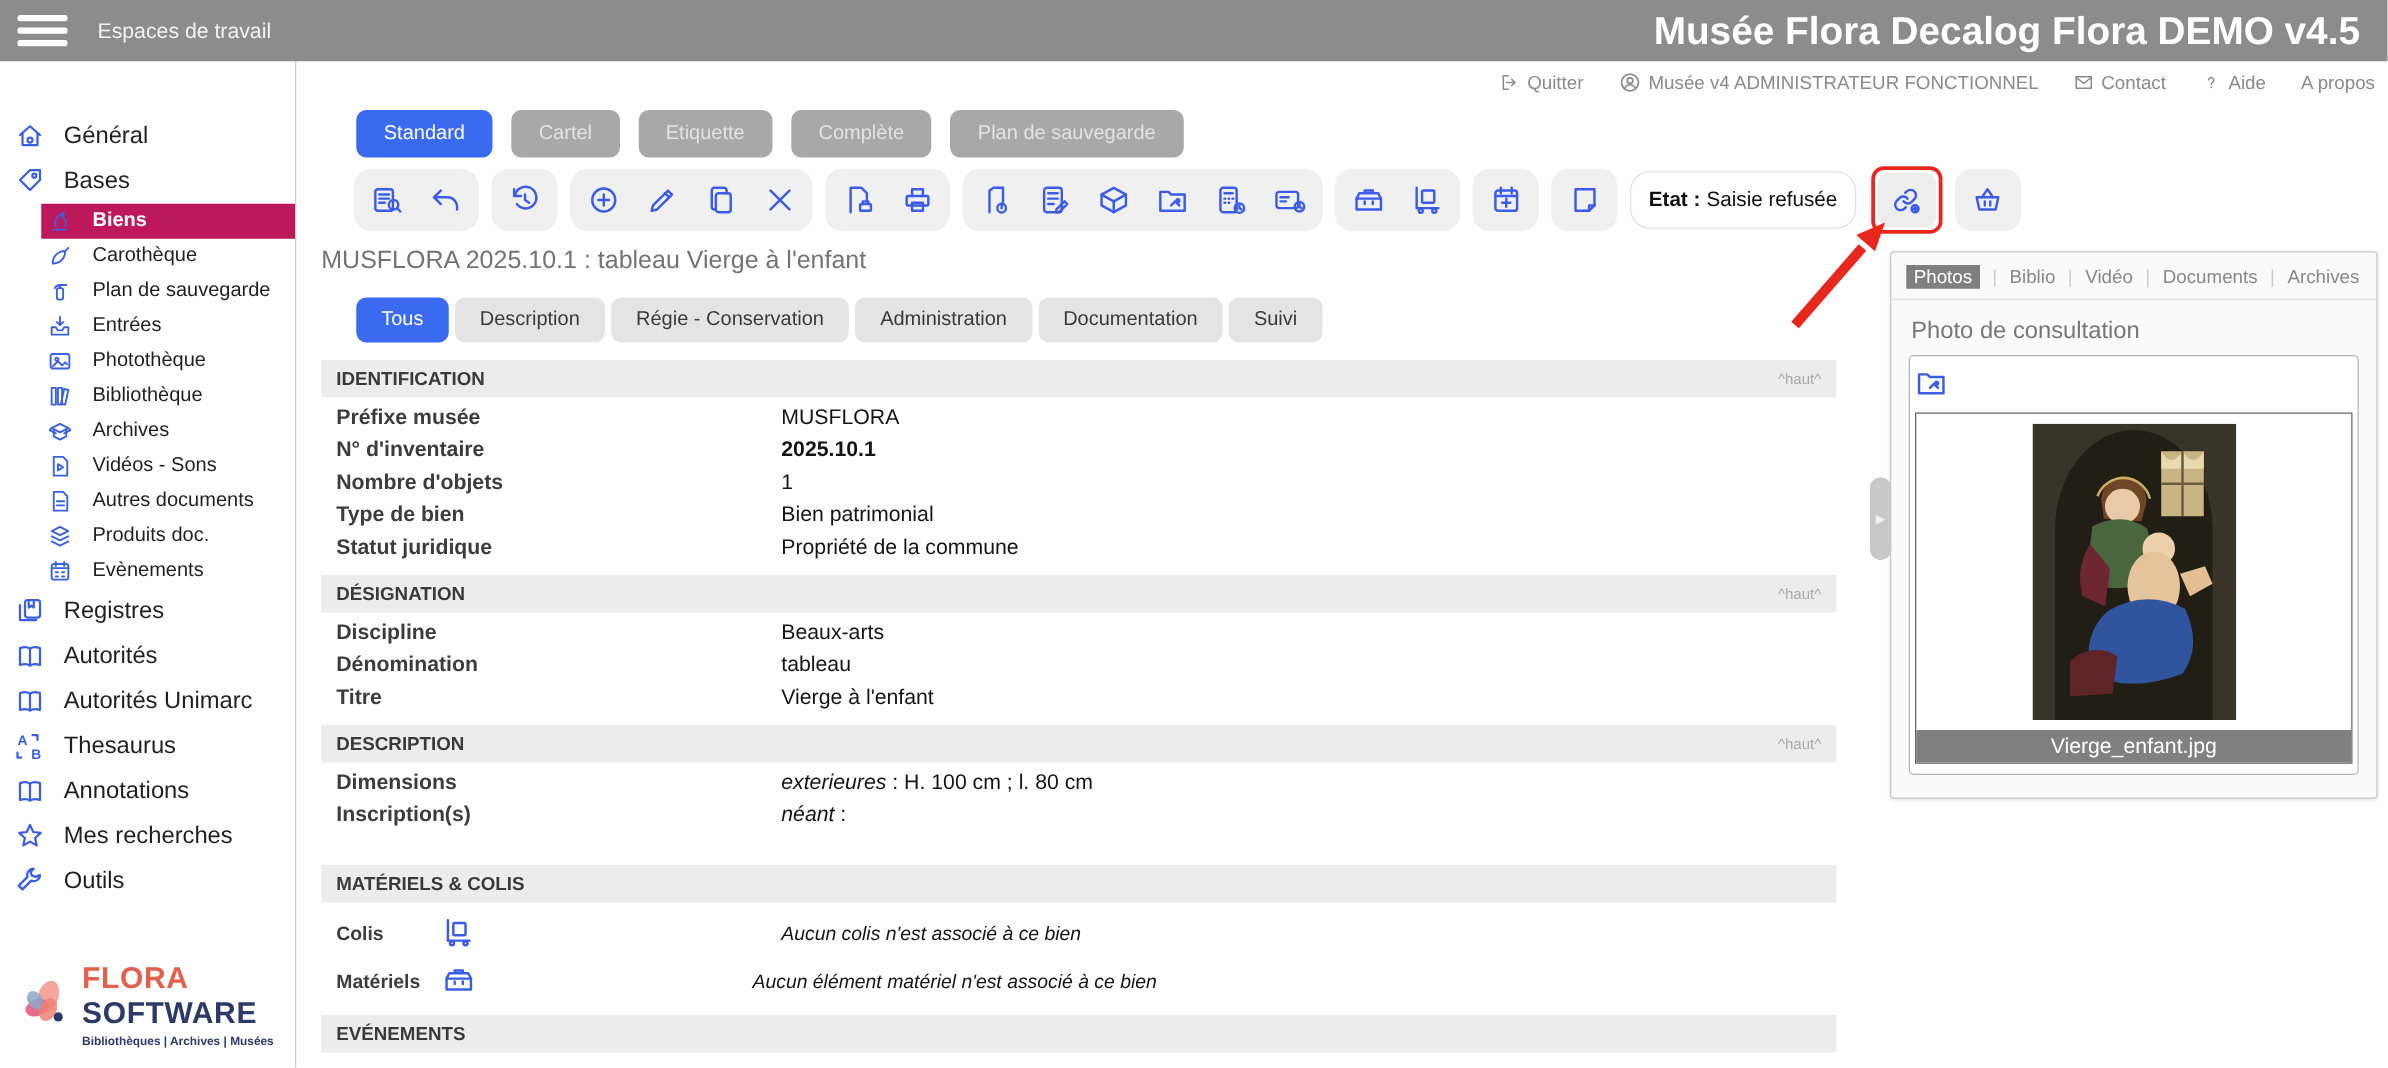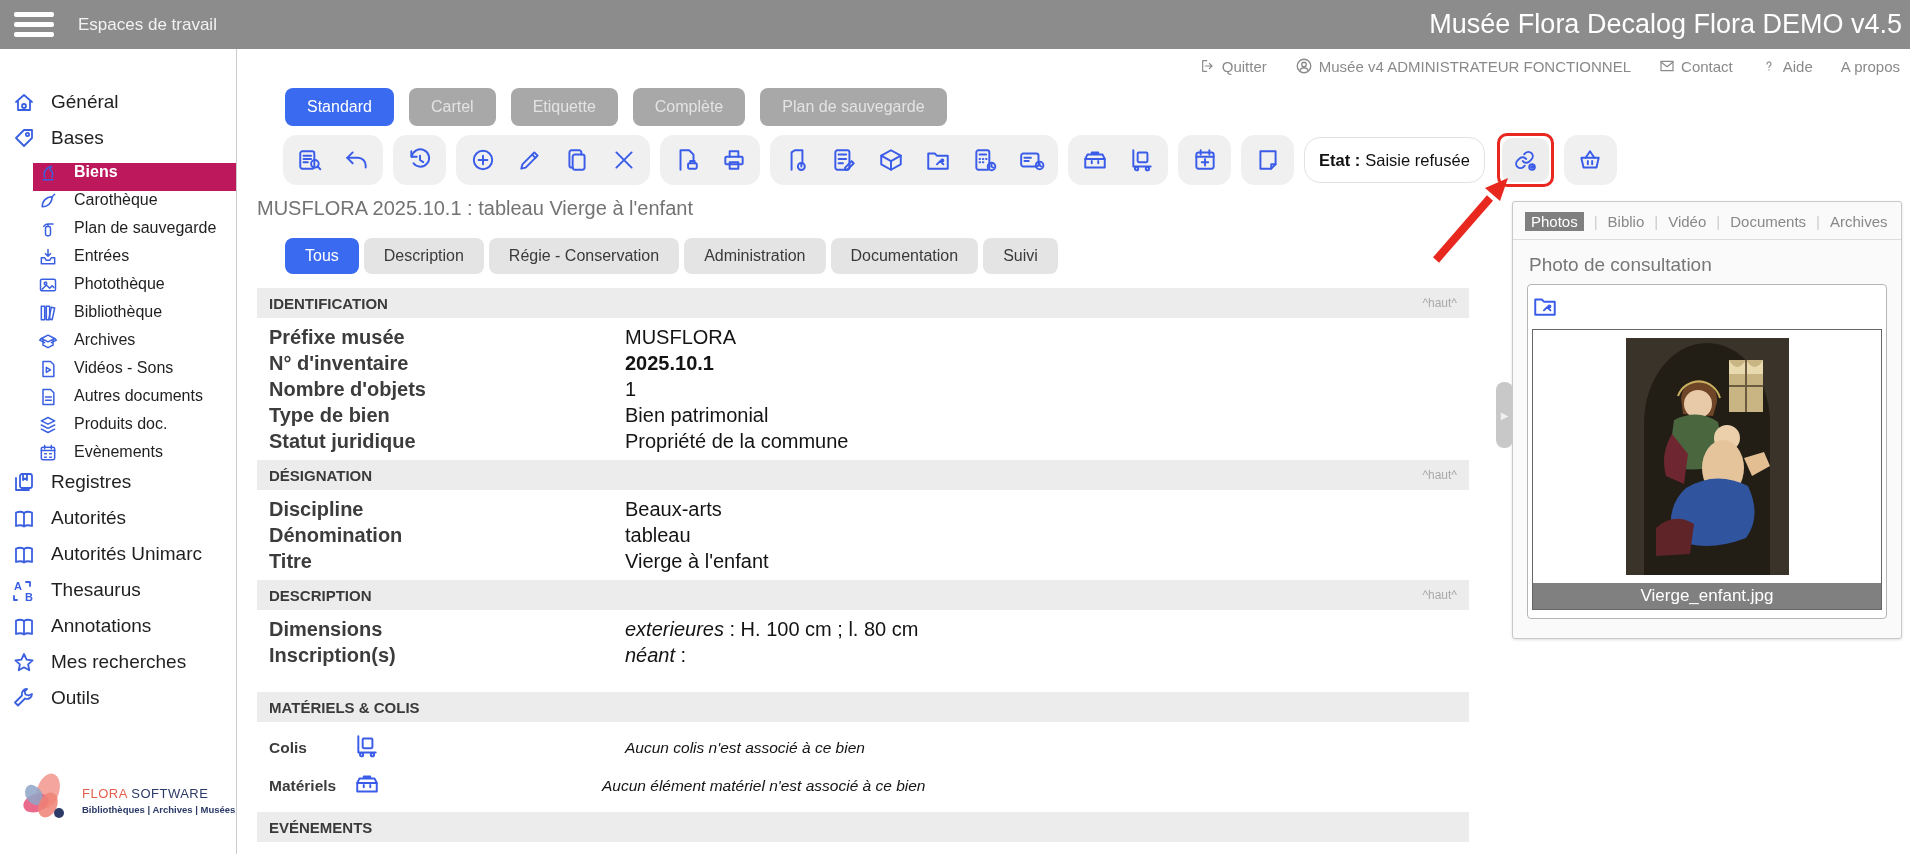--- a/index.html
+++ b/index.html
@@ -8,32 +8,32 @@
   .ic { fill:none; stroke:currentColor; stroke-width:1.8; stroke-linecap:round; stroke-linejoin:round; }
   .i16{width:16px;height:16px}.i18{width:18px;height:18px}.i20{width:20px;height:20px}
   .i24{width:24px;height:24px}.i26{width:26px;height:26px}
 
   
   .topbar{position:absolute;left:0;top:0;width:1910px;height:49px;background:#8c8c8c;
     display:flex;align-items:center;z-index:5}
   .hamburger{margin-left:14px;width:40px;cursor:pointer}
   .hamburger div{height:5px;background:#fff;border-radius:2px;margin:5px 0;width:40px}
   .ws-label{color:#f2f2f2;font-size:17px;margin-left:24px}
-  .app-title{margin-left:auto;margin-right:8px;color:#fff;font-size:27px;font-weight:normal}
+  .app-title{margin-left:auto;margin-right:22px;color:#fff;font-size:31px;font-weight:bold}
 
   
   .sidebar{position:absolute;left:0;top:49px;width:237px;bottom:0;background:#fff;
     border-right:1px solid #ccc;padding-top:42px}
-  .srow{display:flex;align-items:flex-start;color:#1f1f1f;cursor:pointer}
+  .srow{display:flex;align-items:center;color:#1f1f1f;cursor:pointer}
   .srow.l0{height:36px;padding-left:12px;font-size:19px;gap:15px}
   .srow.l1{height:28px;margin-left:33px;padding-left:5px;font-size:16px;gap:16px}
   .srow .sic{color:#3a5fe0;display:flex;align-items:center}
   .srow.sel{background:#be185d;color:#fff;font-weight:bold}
   .logo{margin:46px 0 0 12px;display:flex;align-items:center;gap:8px}
-  .logo-text .l1t{font-size:13px;font-weight:normal;letter-spacing:.5px}
+  .logo-text .l1t{font-size:24px;font-weight:bold;letter-spacing:.5px}
   .logo-text .flora{color:#e4604e}.logo-text .soft{color:#2b3a67}
   .logo-text .tag{font-size:9.5px;font-weight:bold;color:#2b3a67;margin-top:3px}
 
   
   .utility{position:absolute;top:57px;right:10px;display:flex;align-items:center;gap:28px;
     color:#8a8a8a;font-size:15px}
   .utility .uitem{display:flex;align-items:center;gap:6px;cursor:pointer}
 
   
   .view-tabs{position:absolute;left:285px;top:88px;display:flex;gap:15px}
@@ -59,21 +59,21 @@
   .rtab{height:36px;padding:0 20px;display:flex;align-items:center;font-size:16px;
     border-radius:8px;background:#e4e4e4;color:#3a3a3a;cursor:pointer}
   .rtab.active{background:#3a6af0;color:#fff}
 
   
   .sections{position:absolute;left:257px;top:288px;width:1212px}
   .sec-header{height:30px;background:#ececec;display:flex;align-items:center;
     padding:0 12px;font-size:15px;font-weight:bold;color:#3a3a3a}
   .sec-header .haut{margin-left:auto;font-size:12px;font-weight:normal;color:#a9a9a9;cursor:pointer}
   .fblock{padding:6px 0}
-  .frow{display:flex;align-items:center;height:26px;padding-left:12px;font-size:20px}
+  .frow{display:flex;align-items:flex-start;height:26px;padding-left:12px;font-size:17px}
   .frow .lbl{width:356px;font-weight:bold;color:#3c3c3c}
   .frow .val{color:#141414}
   .val-bold{font-weight:bold}
   .mblock{padding:7px 0}
   .mrow{display:flex;align-items:center;height:38px;padding-left:12px;font-size:15.5px}
   .mrow .lbl{font-weight:bold;color:#3c3c3c;width:85px}
   .mrow .mic{width:271px;color:#3a5ce8;display:flex;align-items:center}
   .mrow .val{color:#141414;font-style:italic}
   .gap18{height:18px}
 

